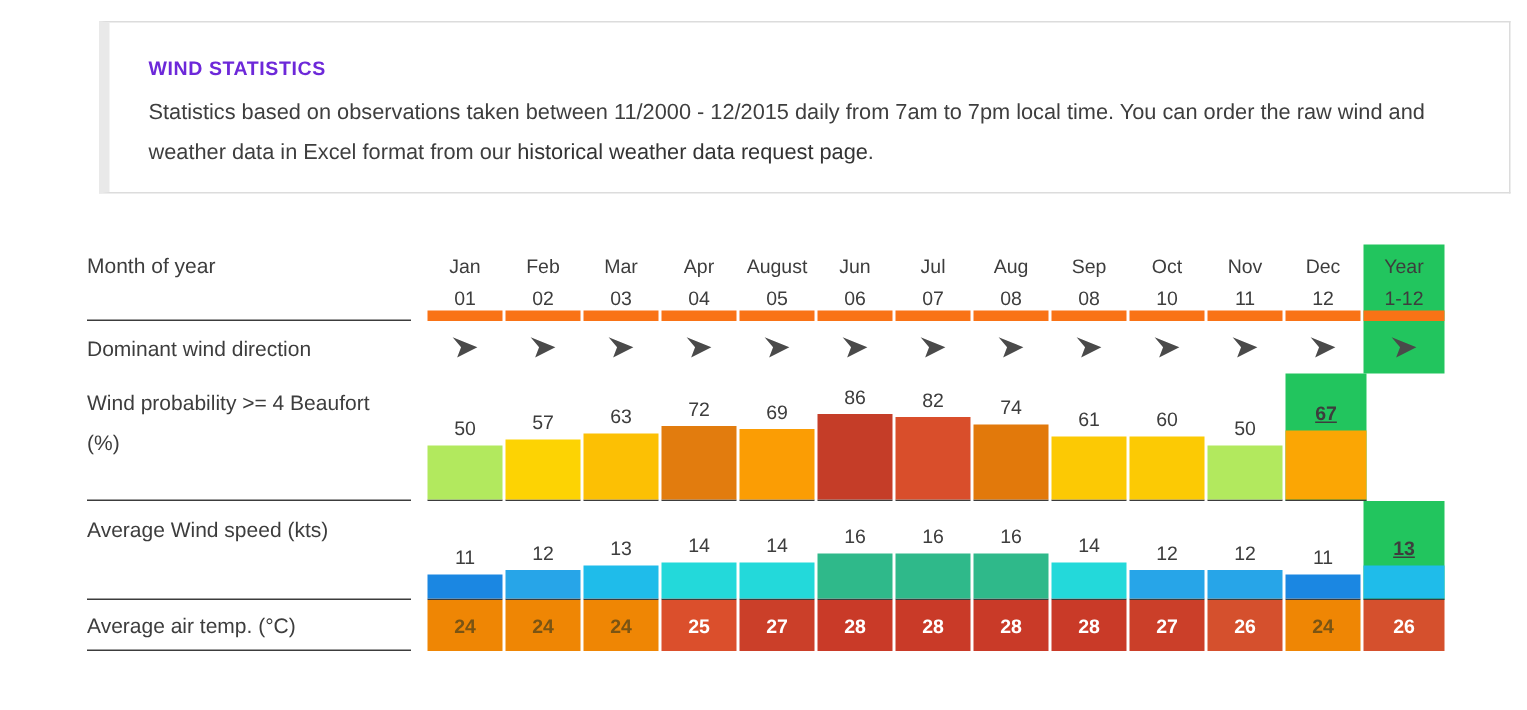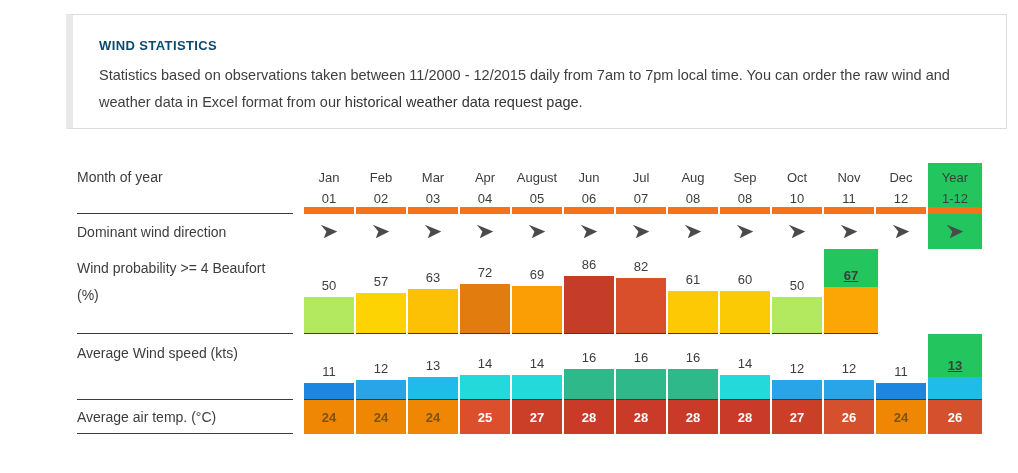--- a/index.html
+++ b/index.html
@@ -2,26 +2,26 @@
 <html><head>
 <meta charset="utf-8">
 <style>
   html,body{margin:0;padding:0;background:#ffffff;}
   body{width:1018px;height:473px;overflow:hidden;font-family:"Liberation Sans",sans-serif;}
   .page{position:relative;width:1018px;height:473px;background:#fff;color:#3d3d3d;}
 
   
   .info-box{position:absolute;left:66px;top:14px;width:941px;height:115px;box-sizing:border-box;
     background:#fff;border:1px solid #dcdcdc;border-left:7px solid #e9e9e9;padding:23px 24px 0 26px;}
-  .info-title{margin:0;font-size:13px;font-weight:bold;letter-spacing:.4px;color:#0c4a6e;}
+  .info-title{margin:0;font-size:13px;font-weight:bold;letter-spacing:.4px;color:#6d28d9;}
   .info-text{margin:9px 0 0;font-size:14.5px;line-height:27px;color:#3e3e3e;max-width:860px;}
   .info-link{font-weight:normal;color:#333;text-decoration:none;cursor:pointer;}
 
   
-  .stats-table{position:absolute;left:77px;top:163px;width:909px;font-size:13px;}
+  .stats-table{position:absolute;left:58px;top:163px;width:909px;font-size:13px;}
   .trow{display:flex;align-items:stretch;}
   .lbl{width:216px;margin-right:11px;flex:none;font-size:14px;color:#3d3d3d;box-sizing:border-box;}
   .cell{width:50px;margin-right:2px;flex:none;display:flex;flex-direction:column;align-items:center;
     justify-content:flex-end;box-sizing:border-box;}
   .cell.year{width:54px;margin-right:0;background:#22c55e;}
 
   .row-header{height:51px;}
   .row-header .lbl{padding-top:6px;border-bottom:1px solid #3c3c3c;}
   .row-header .cell{justify-content:flex-start;padding-top:5px;border-bottom:7px solid #f97316;}
   .row-header .m{line-height:20px;}
@@ -210,20 +210,24 @@
           <div class="val">69</div>
           <div class="bar" style="height: 47px; background: rgb(251, 157, 4);"></div>
         </div>
         <div class="cell">
           <div class="val">86</div>
           <div class="bar" style="height: 57px; background: rgb(197, 61, 40);"></div>
         </div>
         <div class="cell">
           <div class="val">82</div>
           <div class="bar" style="height: 55px; background: rgb(217, 78, 43);"></div>
+        </div>
+        <div class="cell">
+          <div class="val">74</div>
+          <div class="bar" style="height: 50px; background: rgb(226, 121, 11);"></div>
         </div>
         <div class="cell">
           <div class="val">61</div>
           <div class="bar" style="height: 42px; background: rgb(252, 201, 4);"></div>
         </div>
         <div class="cell">
           <div class="val">60</div>
           <div class="bar" style="height: 42px; background: rgb(252, 202, 4);"></div>
         </div>
         <div class="cell">

